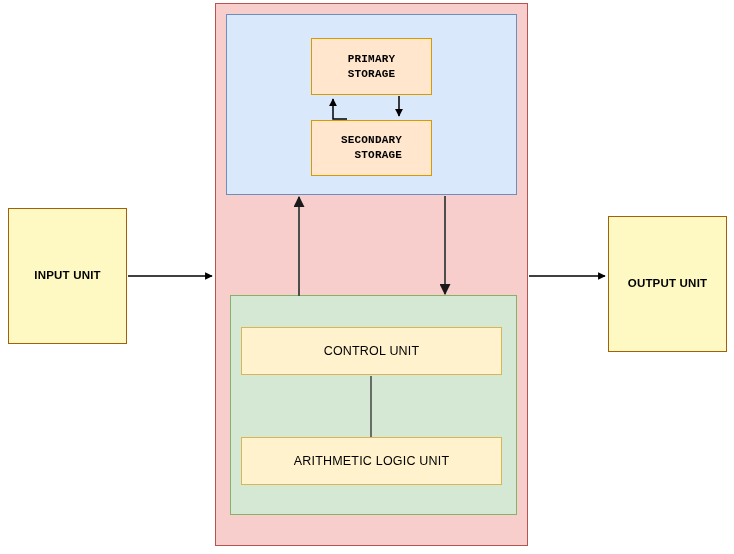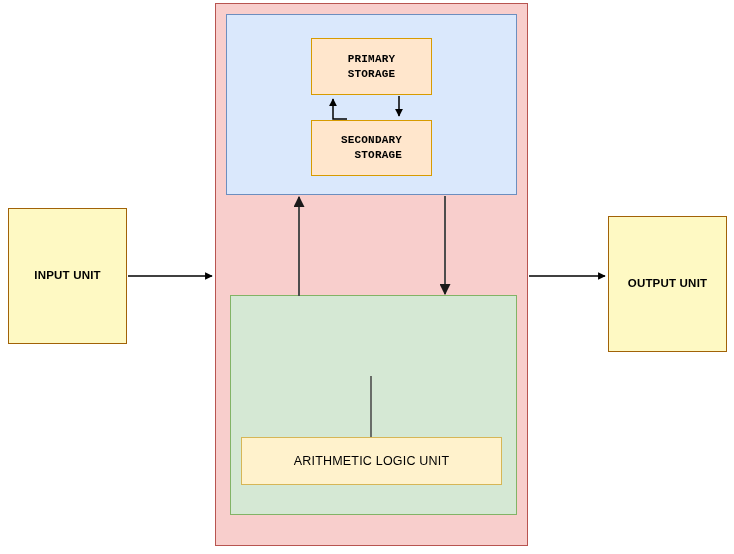--- a/index.html
+++ b/index.html
@@ -115,20 +115,23 @@
   <div class="box storage-box" style="left:311px; top:38px; width:121px; height:57px;">
     <span class="label">PRIMARY
 STORAGE</span>
   </div>
 
   <div class="box storage-box" style="left:311px; top:120px; width:121px; height:56px;text-align:right;">
     <span class="label">SECONDARY
 STORAGE</span>
   </div>
 
+  <div class="box proc-unit-box" style="left:241px; top:327px; width:261px; height:48px;">
+    <span class="label">CONTROL UNIT</span>
+  </div>
 
   <div class="box proc-unit-box" style="left:241px; top:437px; width:261px; height:48px;">
     <span class="label">ARITHMETIC LOGIC UNIT</span>
   </div>
 
   <svg id="connectors" viewBox="0 0 734 554" xmlns="http://www.w3.org/2000/svg">
     <defs>
       <marker id="arrow-black" viewBox="0 0 10 10" refX="9" refY="5" markerWidth="5.5" markerHeight="5.5" orient="auto-start-reverse">
         <path d="M 0 0 L 10 5 L 0 10 z" fill="#000000"></path>
       </marker>

